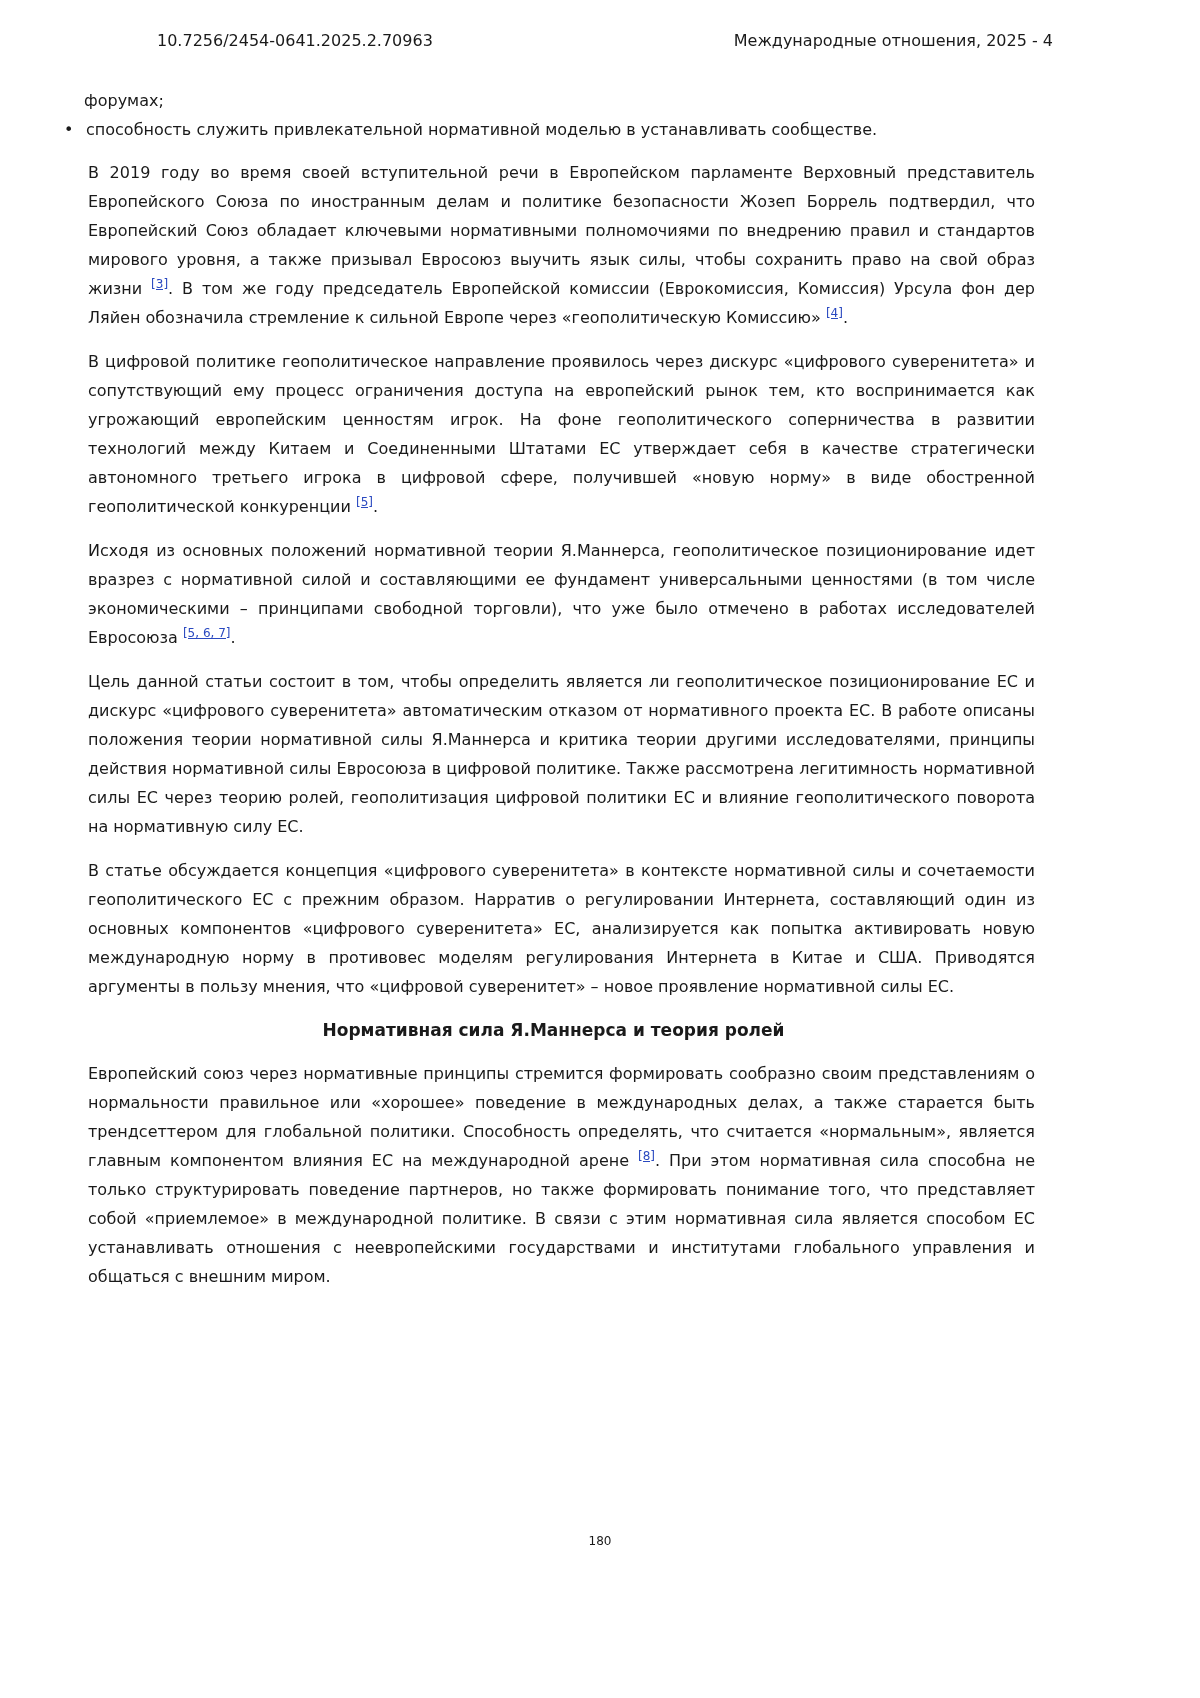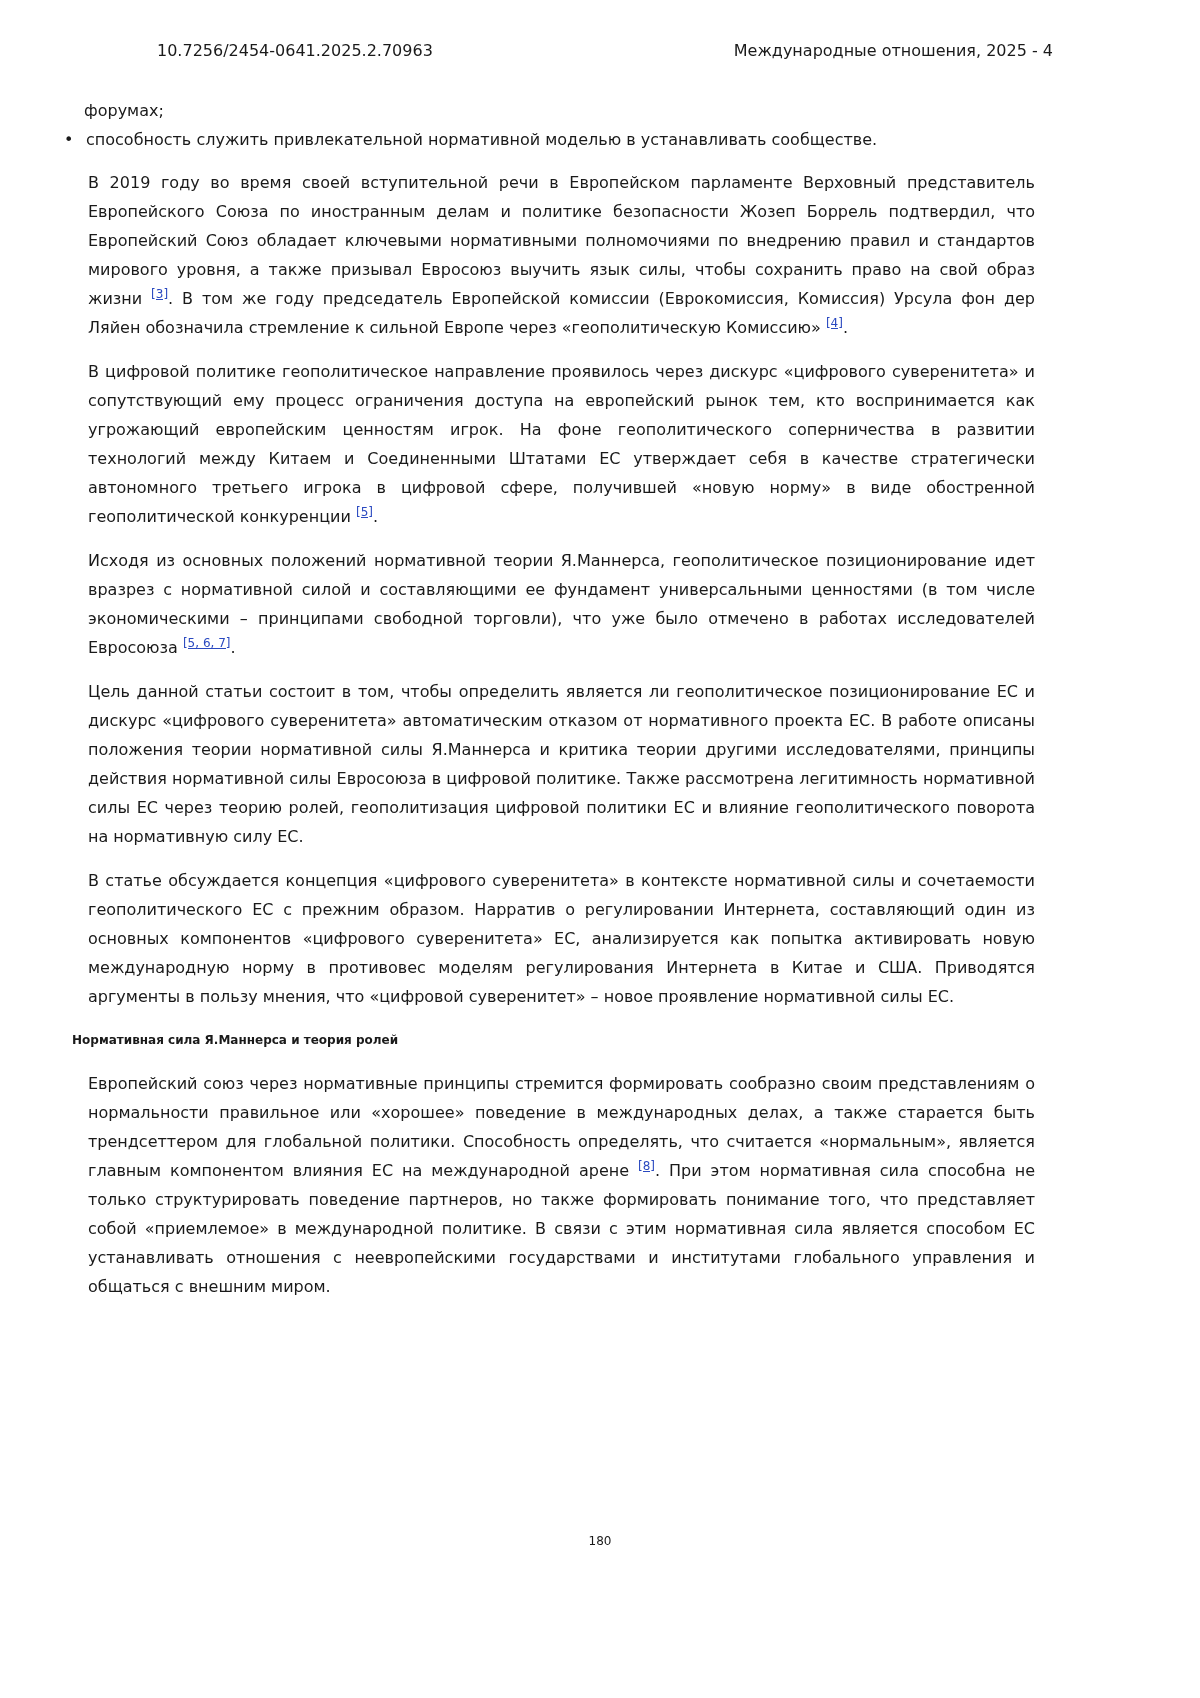--- a/index.html
+++ b/index.html
@@ -17,21 +17,20 @@
     overflow: hidden;
     margin: 0 auto;
   }
   .header {
     display: flex;
     justify-content: space-between;
     align-items: baseline;
     padding: 30px 147px 0 157px;
     font-size: 16px;
     line-height: 22px;
-    margin-top: 10px;
   }
   .content {
     padding: 34px 165px 0 72px;
     font-size: 16px;
     line-height: 29px;
     text-align: justify;
   }
   .list-cont {
     padding-left: 12px;
     margin: 0;
@@ -47,22 +46,23 @@
     text-align: left;
   }
   .bullet-text {
     flex: 1;
     text-align: justify;
   }
   .para {
     margin: 0 0 15px 16px;
   }
   .section-heading {
-    font-size: 12px;
+    font-size: 17px;
     font-weight: bold;
+    text-align: center;
     margin: 0 0 14px 0;
     line-height: 29px;
   }
   sup.cite {
     color: var(--link-color, #2a49c0);
     font-size: 12px;
     line-height: 0;
     text-decoration: underline;
     vertical-align: super;
     cursor: pointer;

